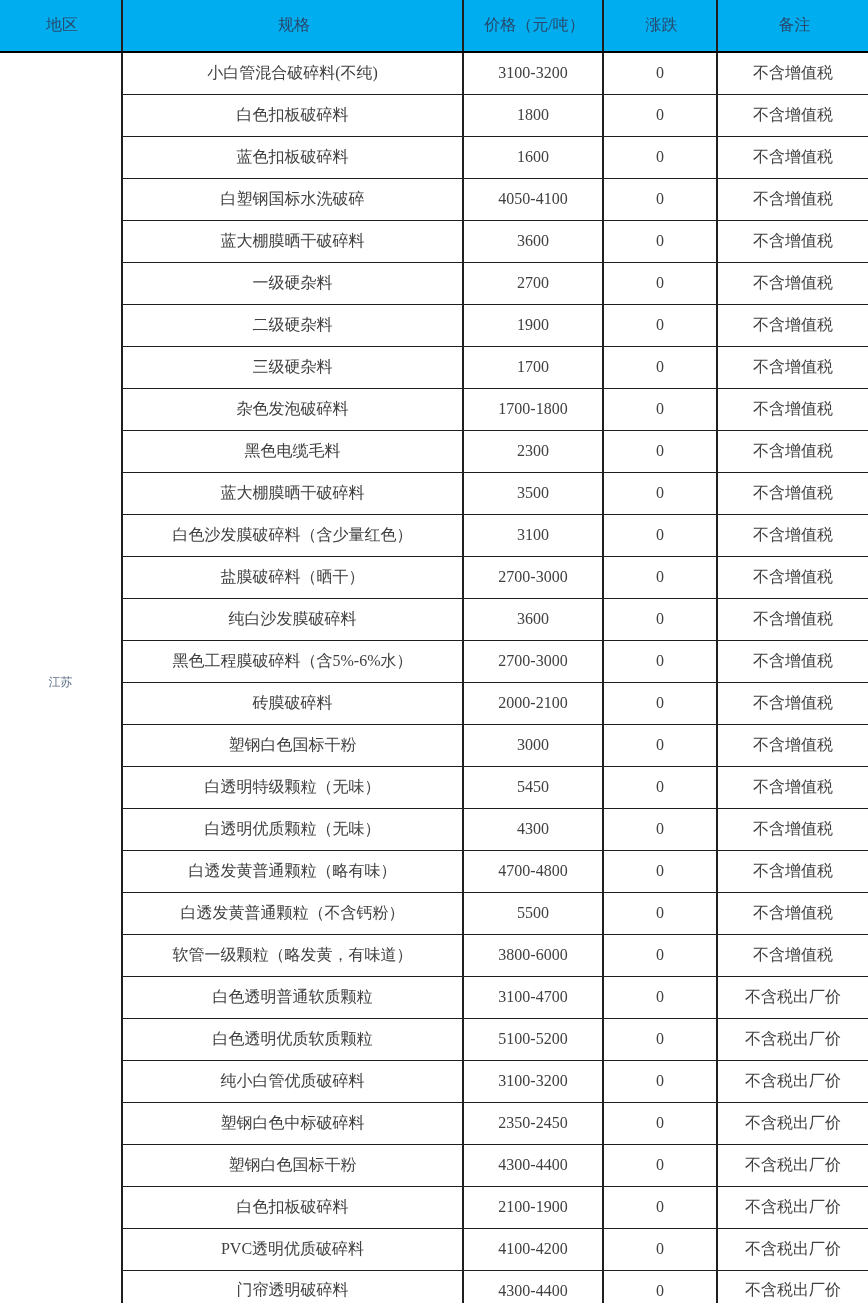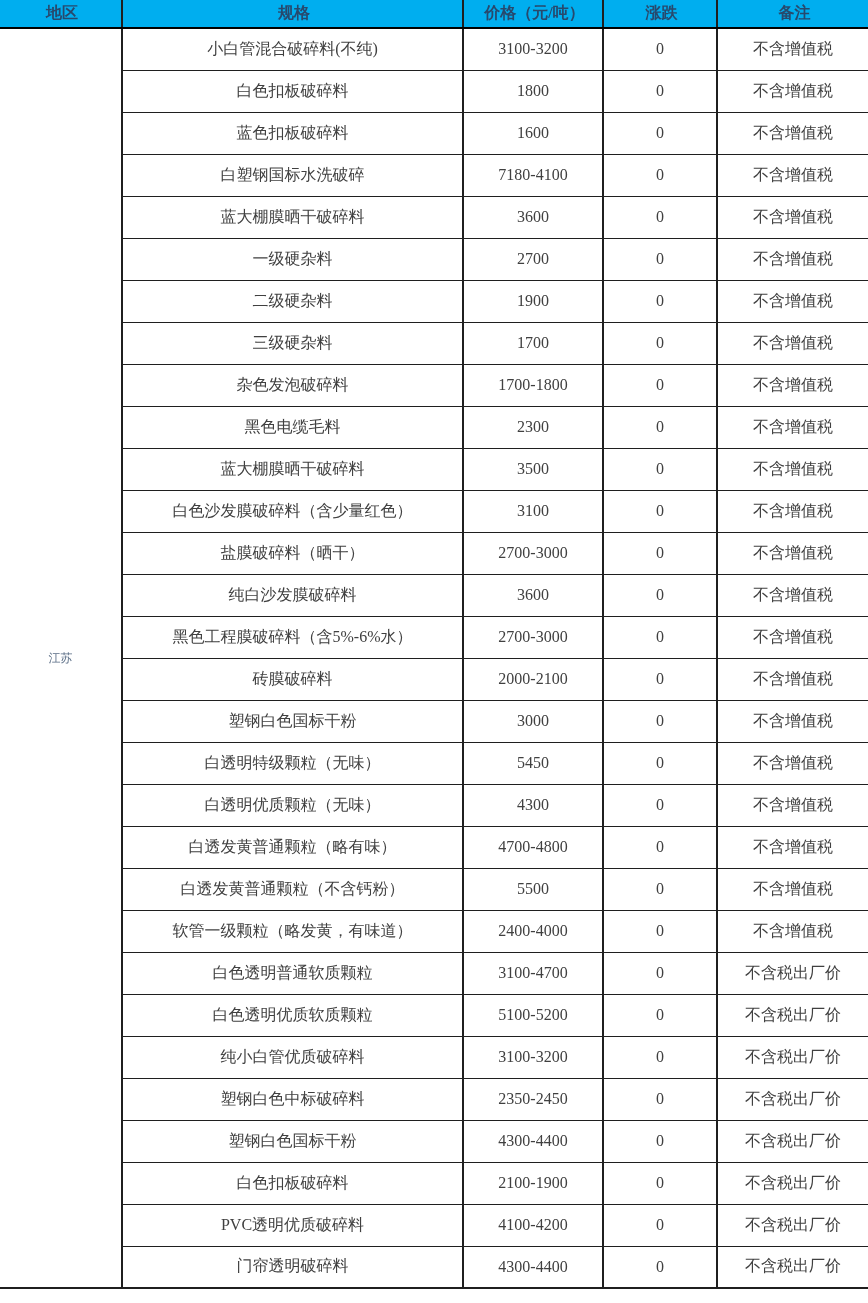--- a/index.html
+++ b/index.html
@@ -32,23 +32,23 @@
     text-align: center;
     vertical-align: middle;
     padding: 0 4px;
     overflow: hidden;
     white-space: nowrap;
   }
   
   .price-table thead th {
     background: var(--header-bg);
     color: var(--header-text);
-    font-weight: bold;
+    font-weight: normal;
     font-size: 16px;
-    height: 28px;
+    height: 52px;
     border-top: none;
     border-bottom: 2px solid #000000;
     border-left: 2px solid var(--border-dark);
     border-right: 2px solid var(--border-dark);
     padding-left: 7px;
   }
   
   .price-table tbody td {
     height: 42px;
     color: var(--body-text);
@@ -106,21 +106,21 @@
           <td>不含增值税</td>
         </tr>
         <tr>
           <td>蓝色扣板破碎料</td>
           <td>1600</td>
           <td>0</td>
           <td>不含增值税</td>
         </tr>
         <tr>
           <td>白塑钢国标水洗破碎</td>
-          <td>7180-4100</td>
+          <td>4050-4100</td>
           <td>0</td>
           <td>不含增值税</td>
         </tr>
         <tr>
           <td>蓝大棚膜晒干破碎料</td>
           <td>3600</td>
           <td>0</td>
           <td>不含增值税</td>
         </tr>
         <tr>
@@ -214,21 +214,21 @@
           <td>不含增值税</td>
         </tr>
         <tr>
           <td>白透发黄普通颗粒（不含钙粉）</td>
           <td>5500</td>
           <td>0</td>
           <td>不含增值税</td>
         </tr>
         <tr>
           <td>软管一级颗粒（略发黄，有味道）</td>
-          <td>2400-4000</td>
+          <td>3800-6000</td>
           <td>0</td>
           <td>不含增值税</td>
         </tr>
         <tr>
           <td>白色透明普通软质颗粒</td>
           <td>3100-4700</td>
           <td>0</td>
           <td>不含税出厂价</td>
         </tr>
         <tr>

